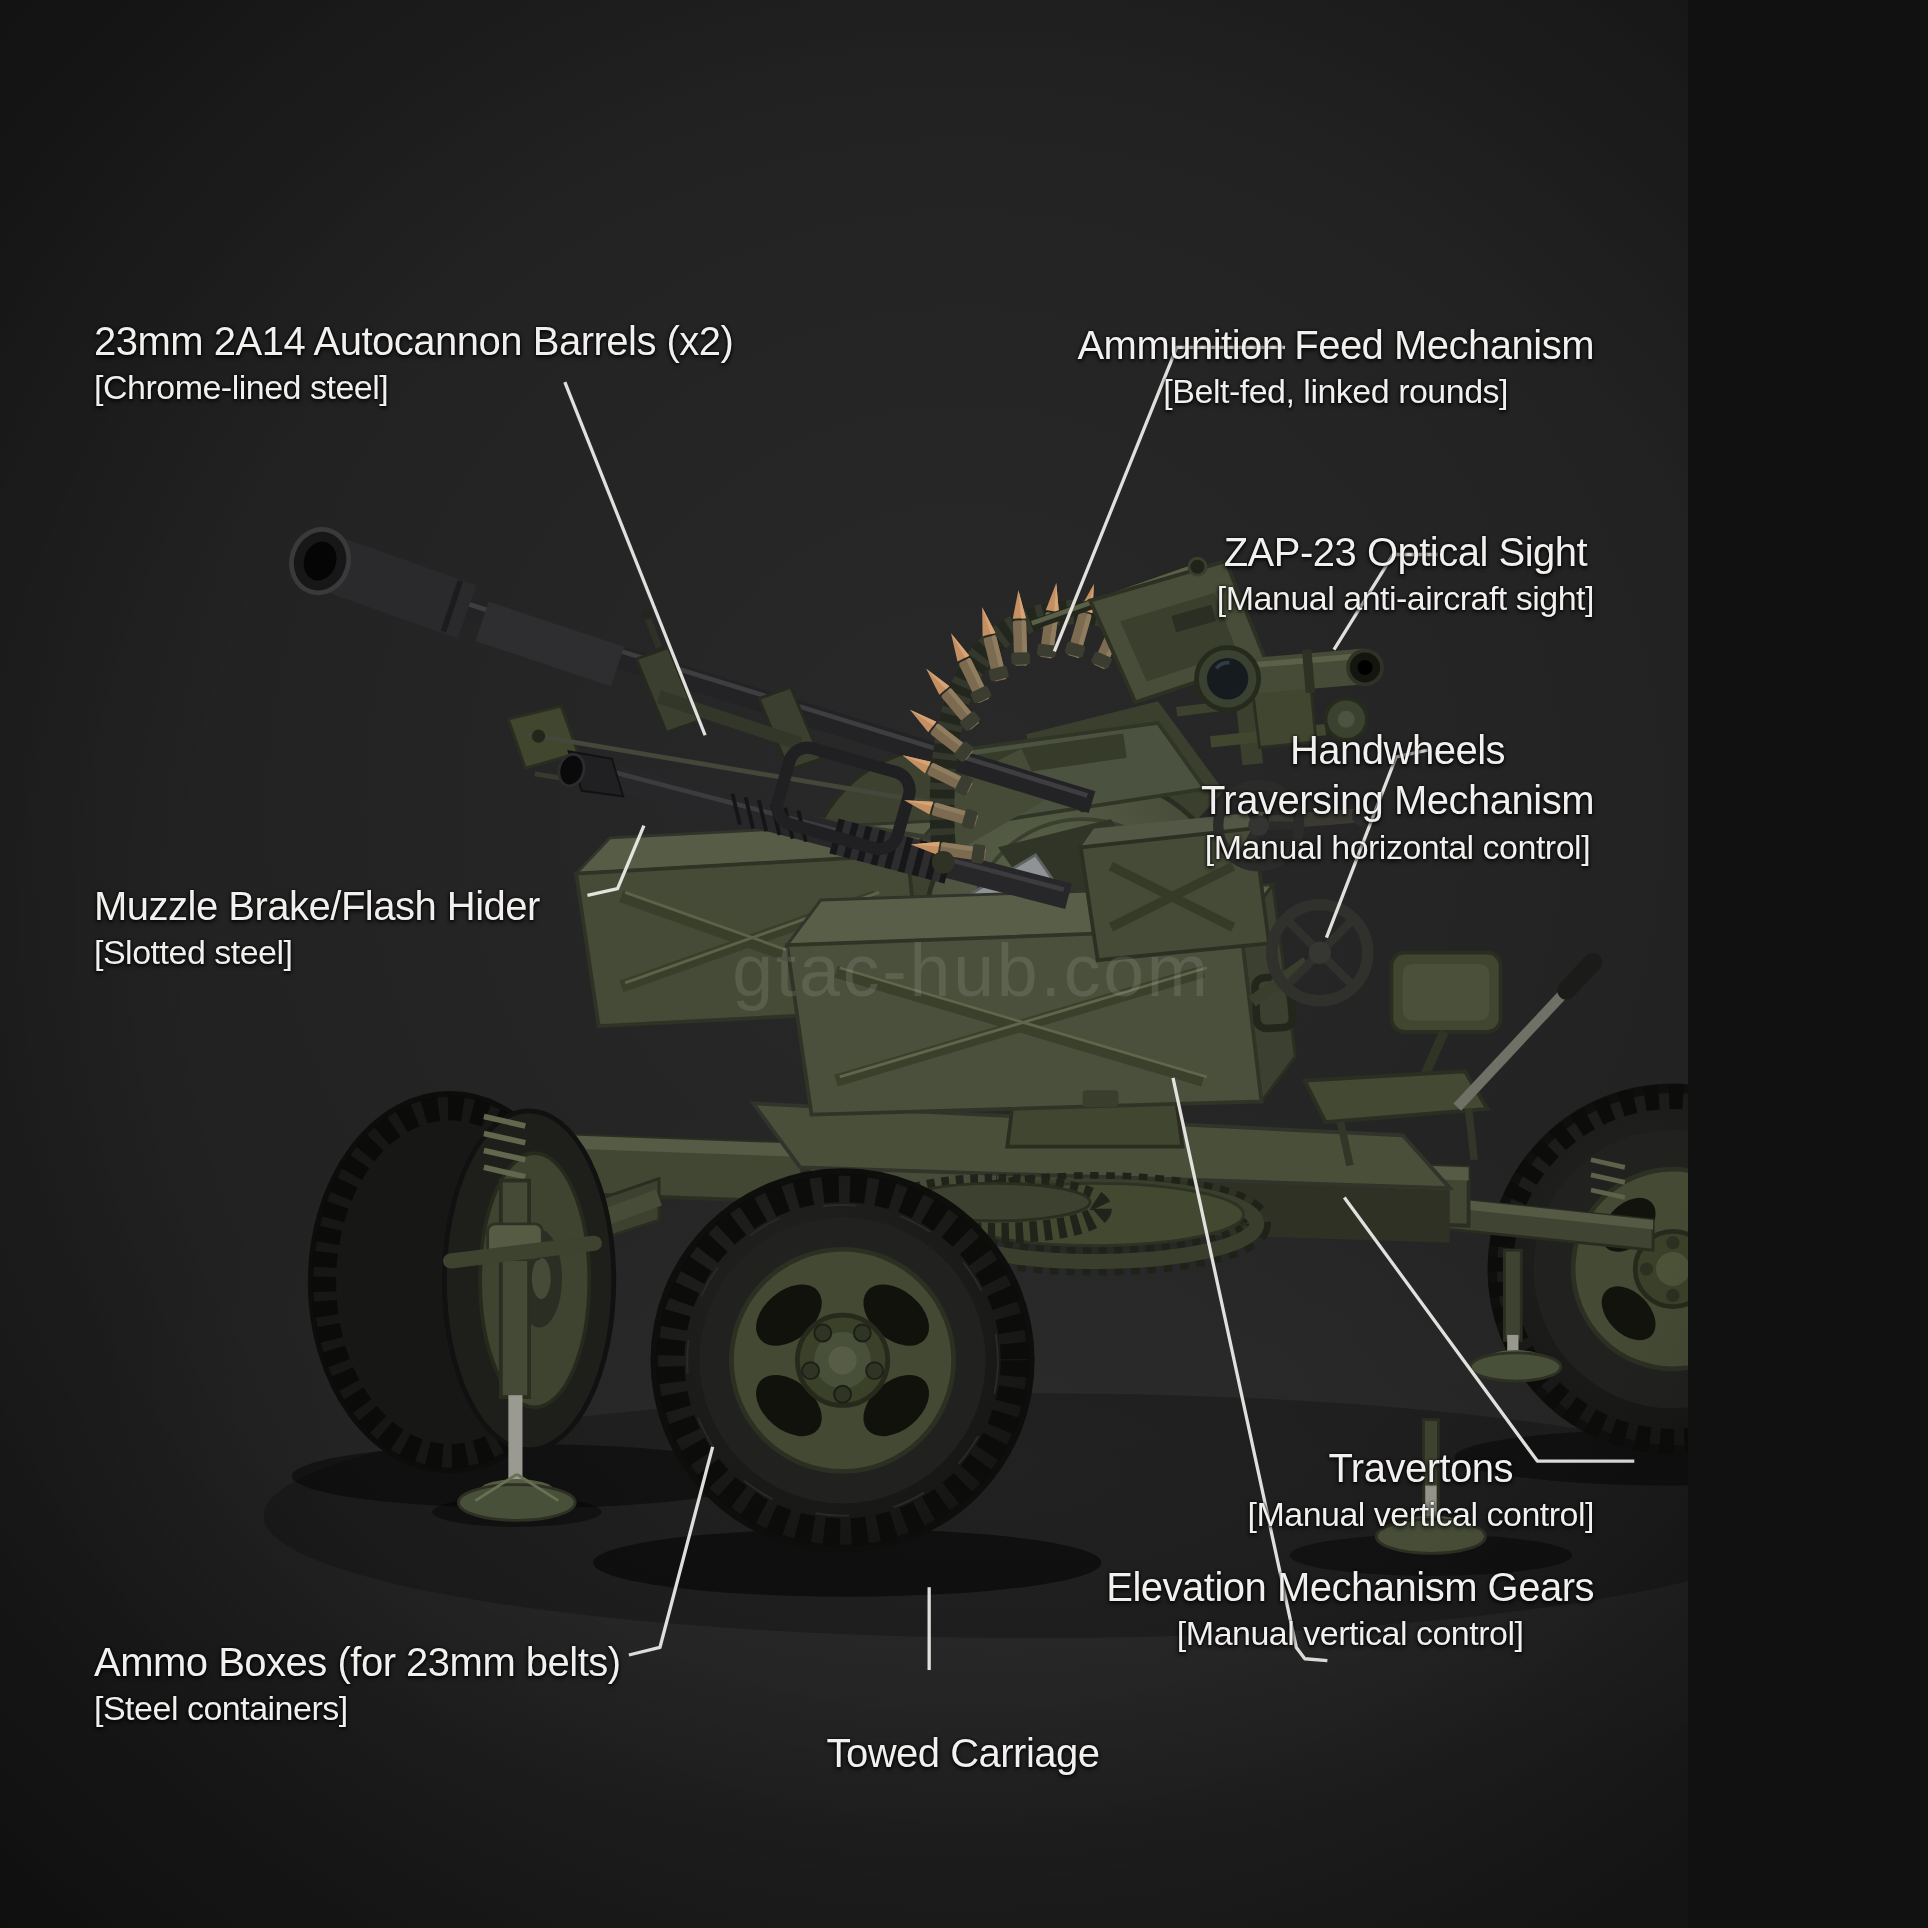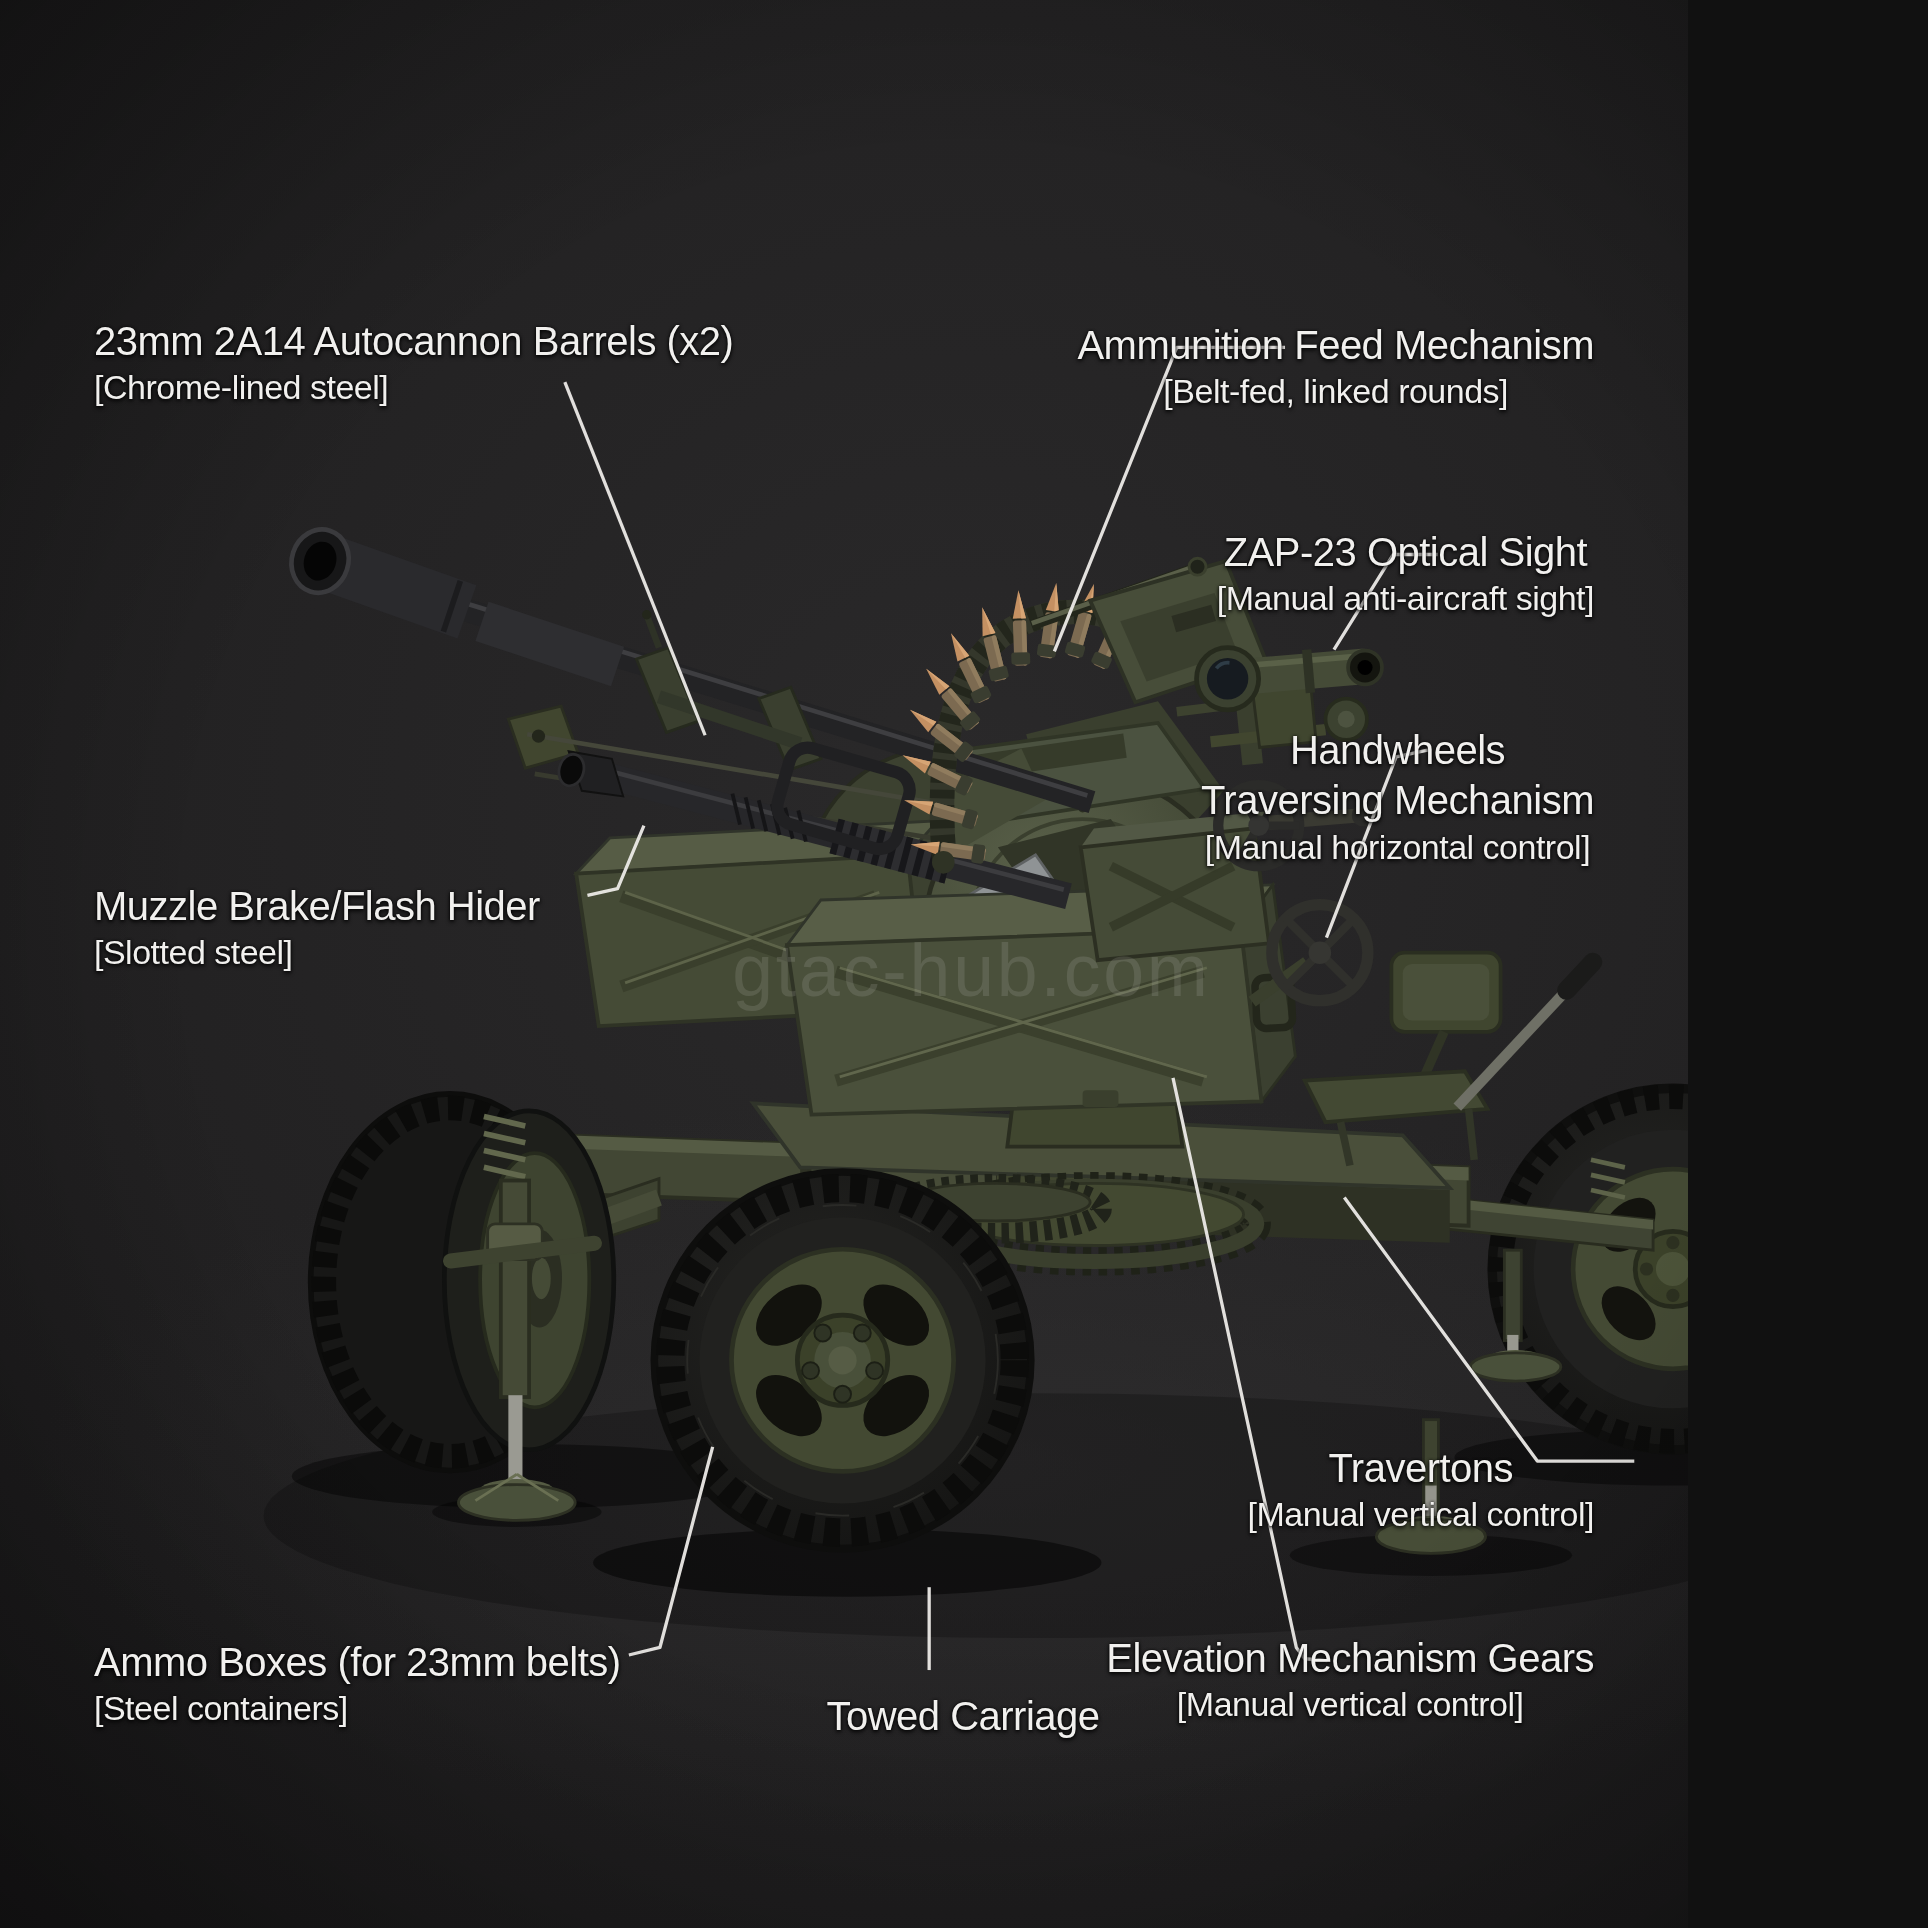--- a/index.html
+++ b/index.html
@@ -15,21 +15,21 @@
     position:absolute;
     color:#f1f0ee;
     letter-spacing:-0.5px;
     line-height:1.26;
     text-shadow:0 1.9px 4.7px rgba(0,0,0,.95), 0 0 2.8px rgba(0,0,0,.85);
     white-space:nowrap;
   }
   .label .lt{font-size:40px;font-weight:400;}
   .label .ls{font-size:34px;font-weight:400;}
   .label.right{text-align:center;}
-  .label.center{text-align:center;white-space:normal;}
+  .label.center{text-align:center;white-space:normal;margin-top:37px;}
 </style>
 </head>
 <body>
 
 <div class="stage">
 
 <svg viewBox="0 0 2048 2048" aria-hidden="true">
   <defs>
     <radialGradient id="bgGrad" cx="50%" cy="42%" r="78%">
       <stop offset="0%" stop-color="#2a292a"></stop>
@@ -383,19 +383,19 @@
 
 <div class="label" style="left:94px;top:1637px">
   <div class="lt">Ammo Boxes (for 23mm belts)</div>
   <div class="ls">[Steel containers]</div>
 </div>
 
 <div class="label center" style="left:718px;top:1691px;width:490px">
   <div class="lt">Towed Carriage</div>
 </div>
 
-<div class="label right" style="right:94px;top:1633px">
+<div class="label right" style="right:94px;top:1562px">
   <div class="lt">Elevation Mechanism Gears</div>
   <div class="ls">[Manual vertical control]</div>
 </div>
 
 </div>
 
 
 </body></html>

